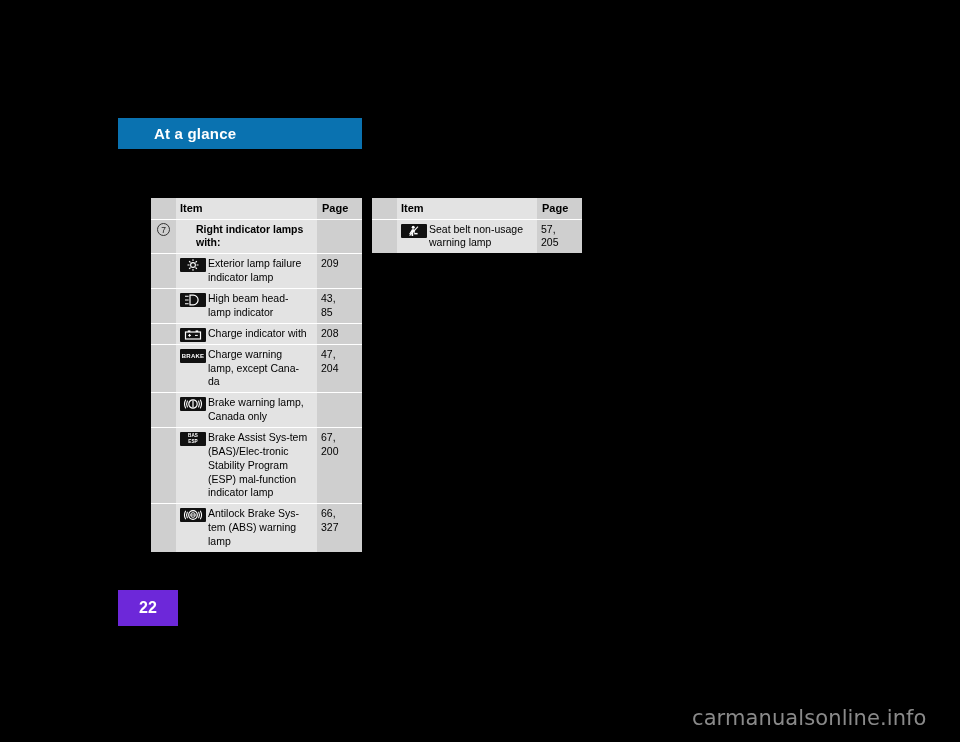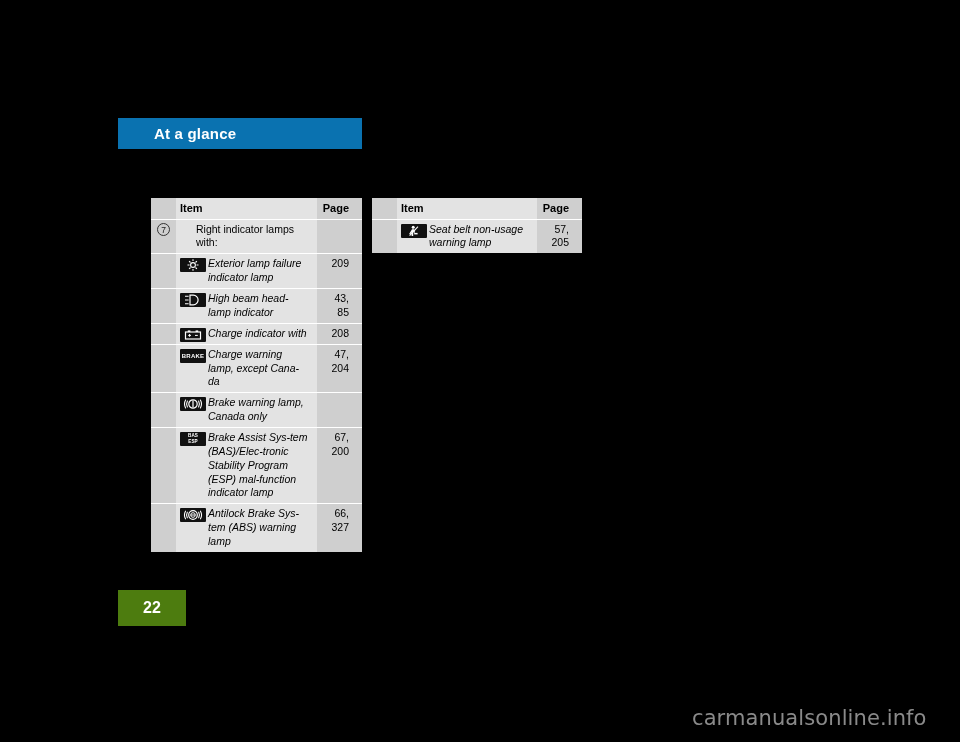--- a/index.html
+++ b/index.html
@@ -28,22 +28,22 @@
     letter-spacing: .2px;
     display: flex;
     align-items: center;
     padding-left: 36px;
   }
 
   
   .page-badge {
     position: absolute;
     left: 118px; top: 590px;
-    width: 68px; height: 36px;
-    background: #4d7c0f;
+    width: 60px; height: 36px;
+    background: #6d28d9;
     color: #ffffff;
     font-size: 16px;
     font-weight: bold;
     display: flex;
     align-items: center;
     justify-content: center;
   }
 
   
   .watermark {
@@ -91,30 +91,30 @@
     padding: 3px 4px 3px 4px;
     line-height: 1.32;
   }
   .tbl td.mark-cell {
     background: #cfcfcf;
     text-align: center;
     padding-top: 3px;
   }
   .tbl td.page-cell {
     background: #cfcfcf;
-    text-align: right;
-    padding-right: 13px;
+    text-align: left;
+    padding-right: 24px;
     white-space: pre-line;
   }
   .tbl td.icon-cell {
     padding: 4px 2px 2px 4px;
     text-align: left;
   }
-  .tbl td.item-cell { padding-left: 2px; padding-right: 8px; font-style: italic; }
-  .tbl td.group-cell { font-weight: normal; padding-left: 20px; }
+  .tbl td.item-cell { padding-left: 2px; padding-right: 8px; }
+  .tbl td.group-cell { font-weight: bold; padding-left: 20px; }
 
   .row-sep td { border-top: 1px solid #ffffff; }
 
   
   .marker {
     display: inline-block;
     width: 13px; height: 13px;
     line-height: 12px;
     border: 1px solid #333;
     border-radius: 50%;

